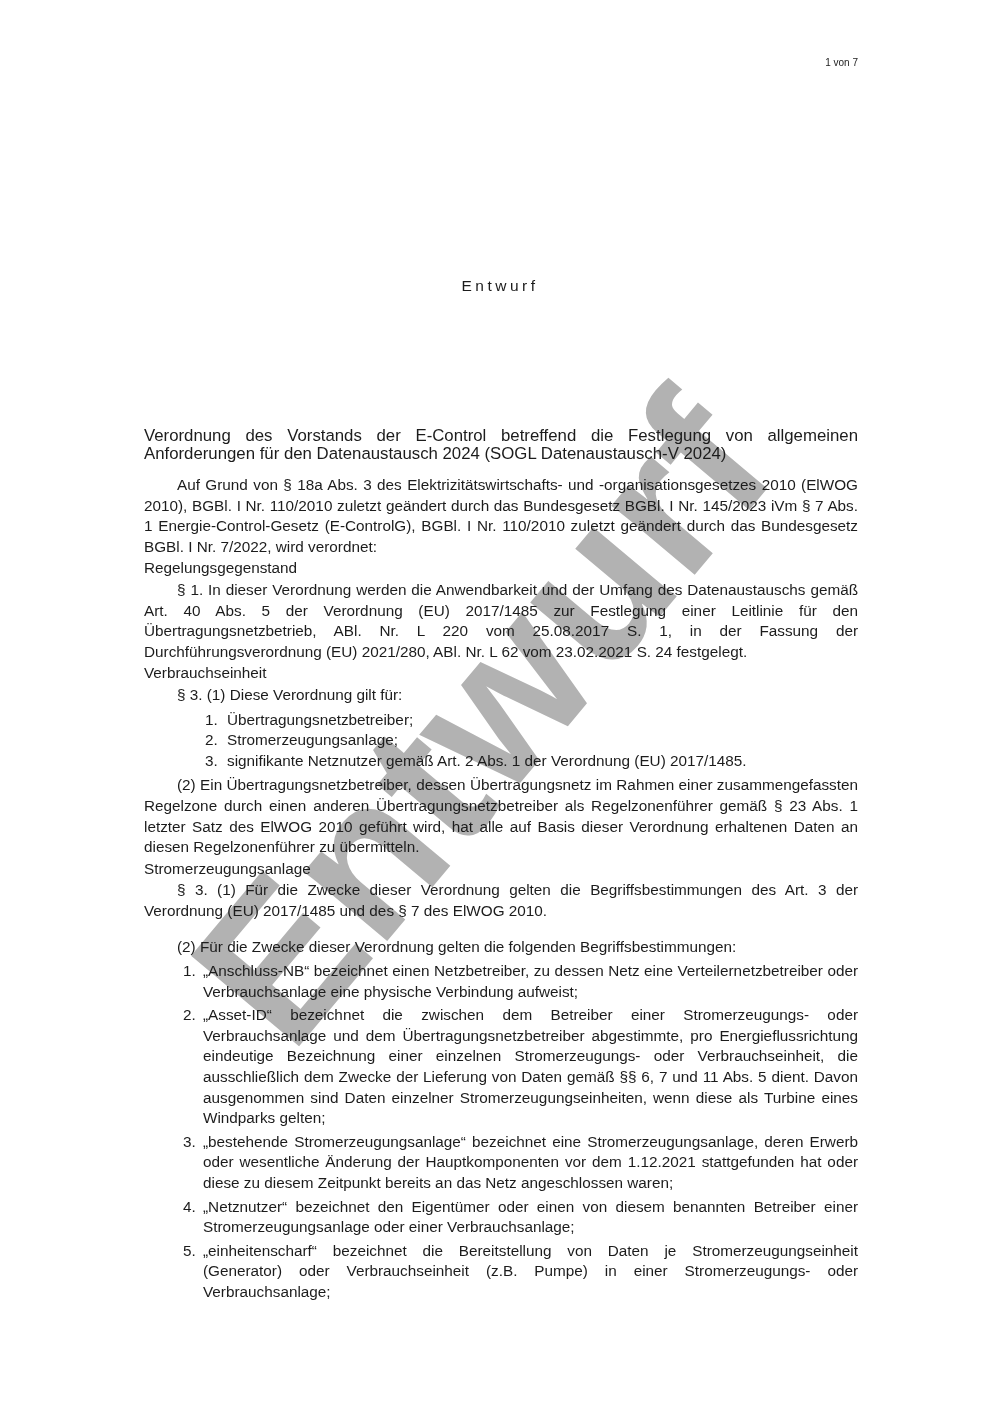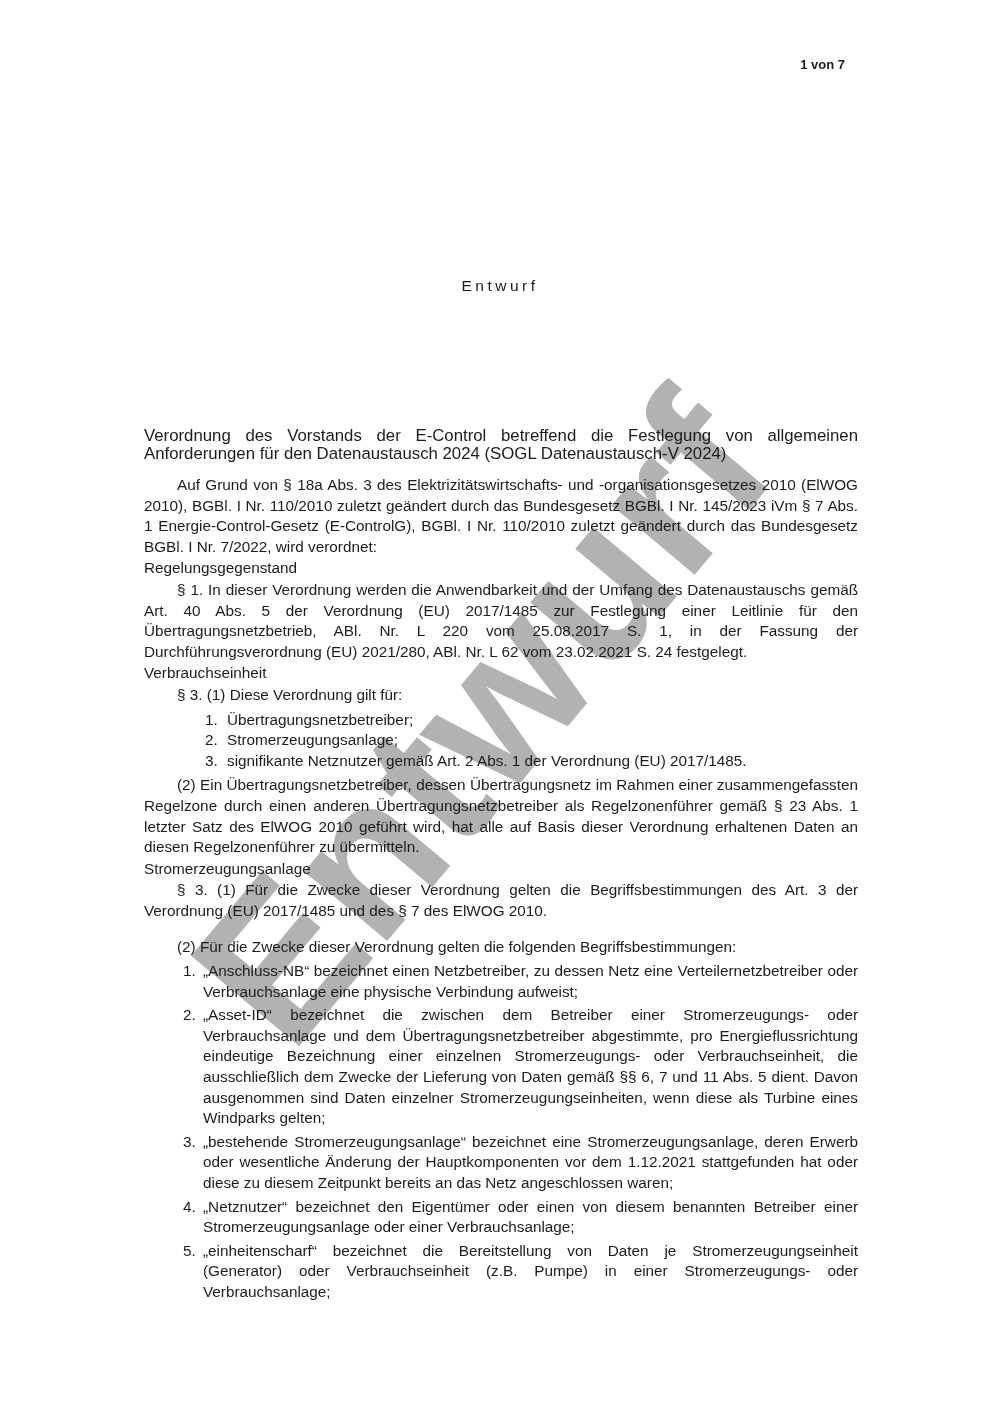--- a/index.html
+++ b/index.html
@@ -17,24 +17,23 @@
     transform:translate(-50%,-50%) rotate(-50deg);
     font-size:205px;
     font-weight:700;
     color:#b2b2b2;
     white-space:nowrap;
     z-index:0;
     user-select:none;
   }
   .pagenum{
     position:absolute;
-    top:57px;right:155px;
-    font-size:13px;
+    top:57px;right:142px;
+    font-size:10px;
     z-index:1;
-    font-weight:bold;
   }
   .draft-head{
     position:absolute;
     top:277px;left:0;right:0;
     text-align:center;
     font-size:15.5px;
     letter-spacing:3.5px;
     z-index:1;
   }
   .content{

